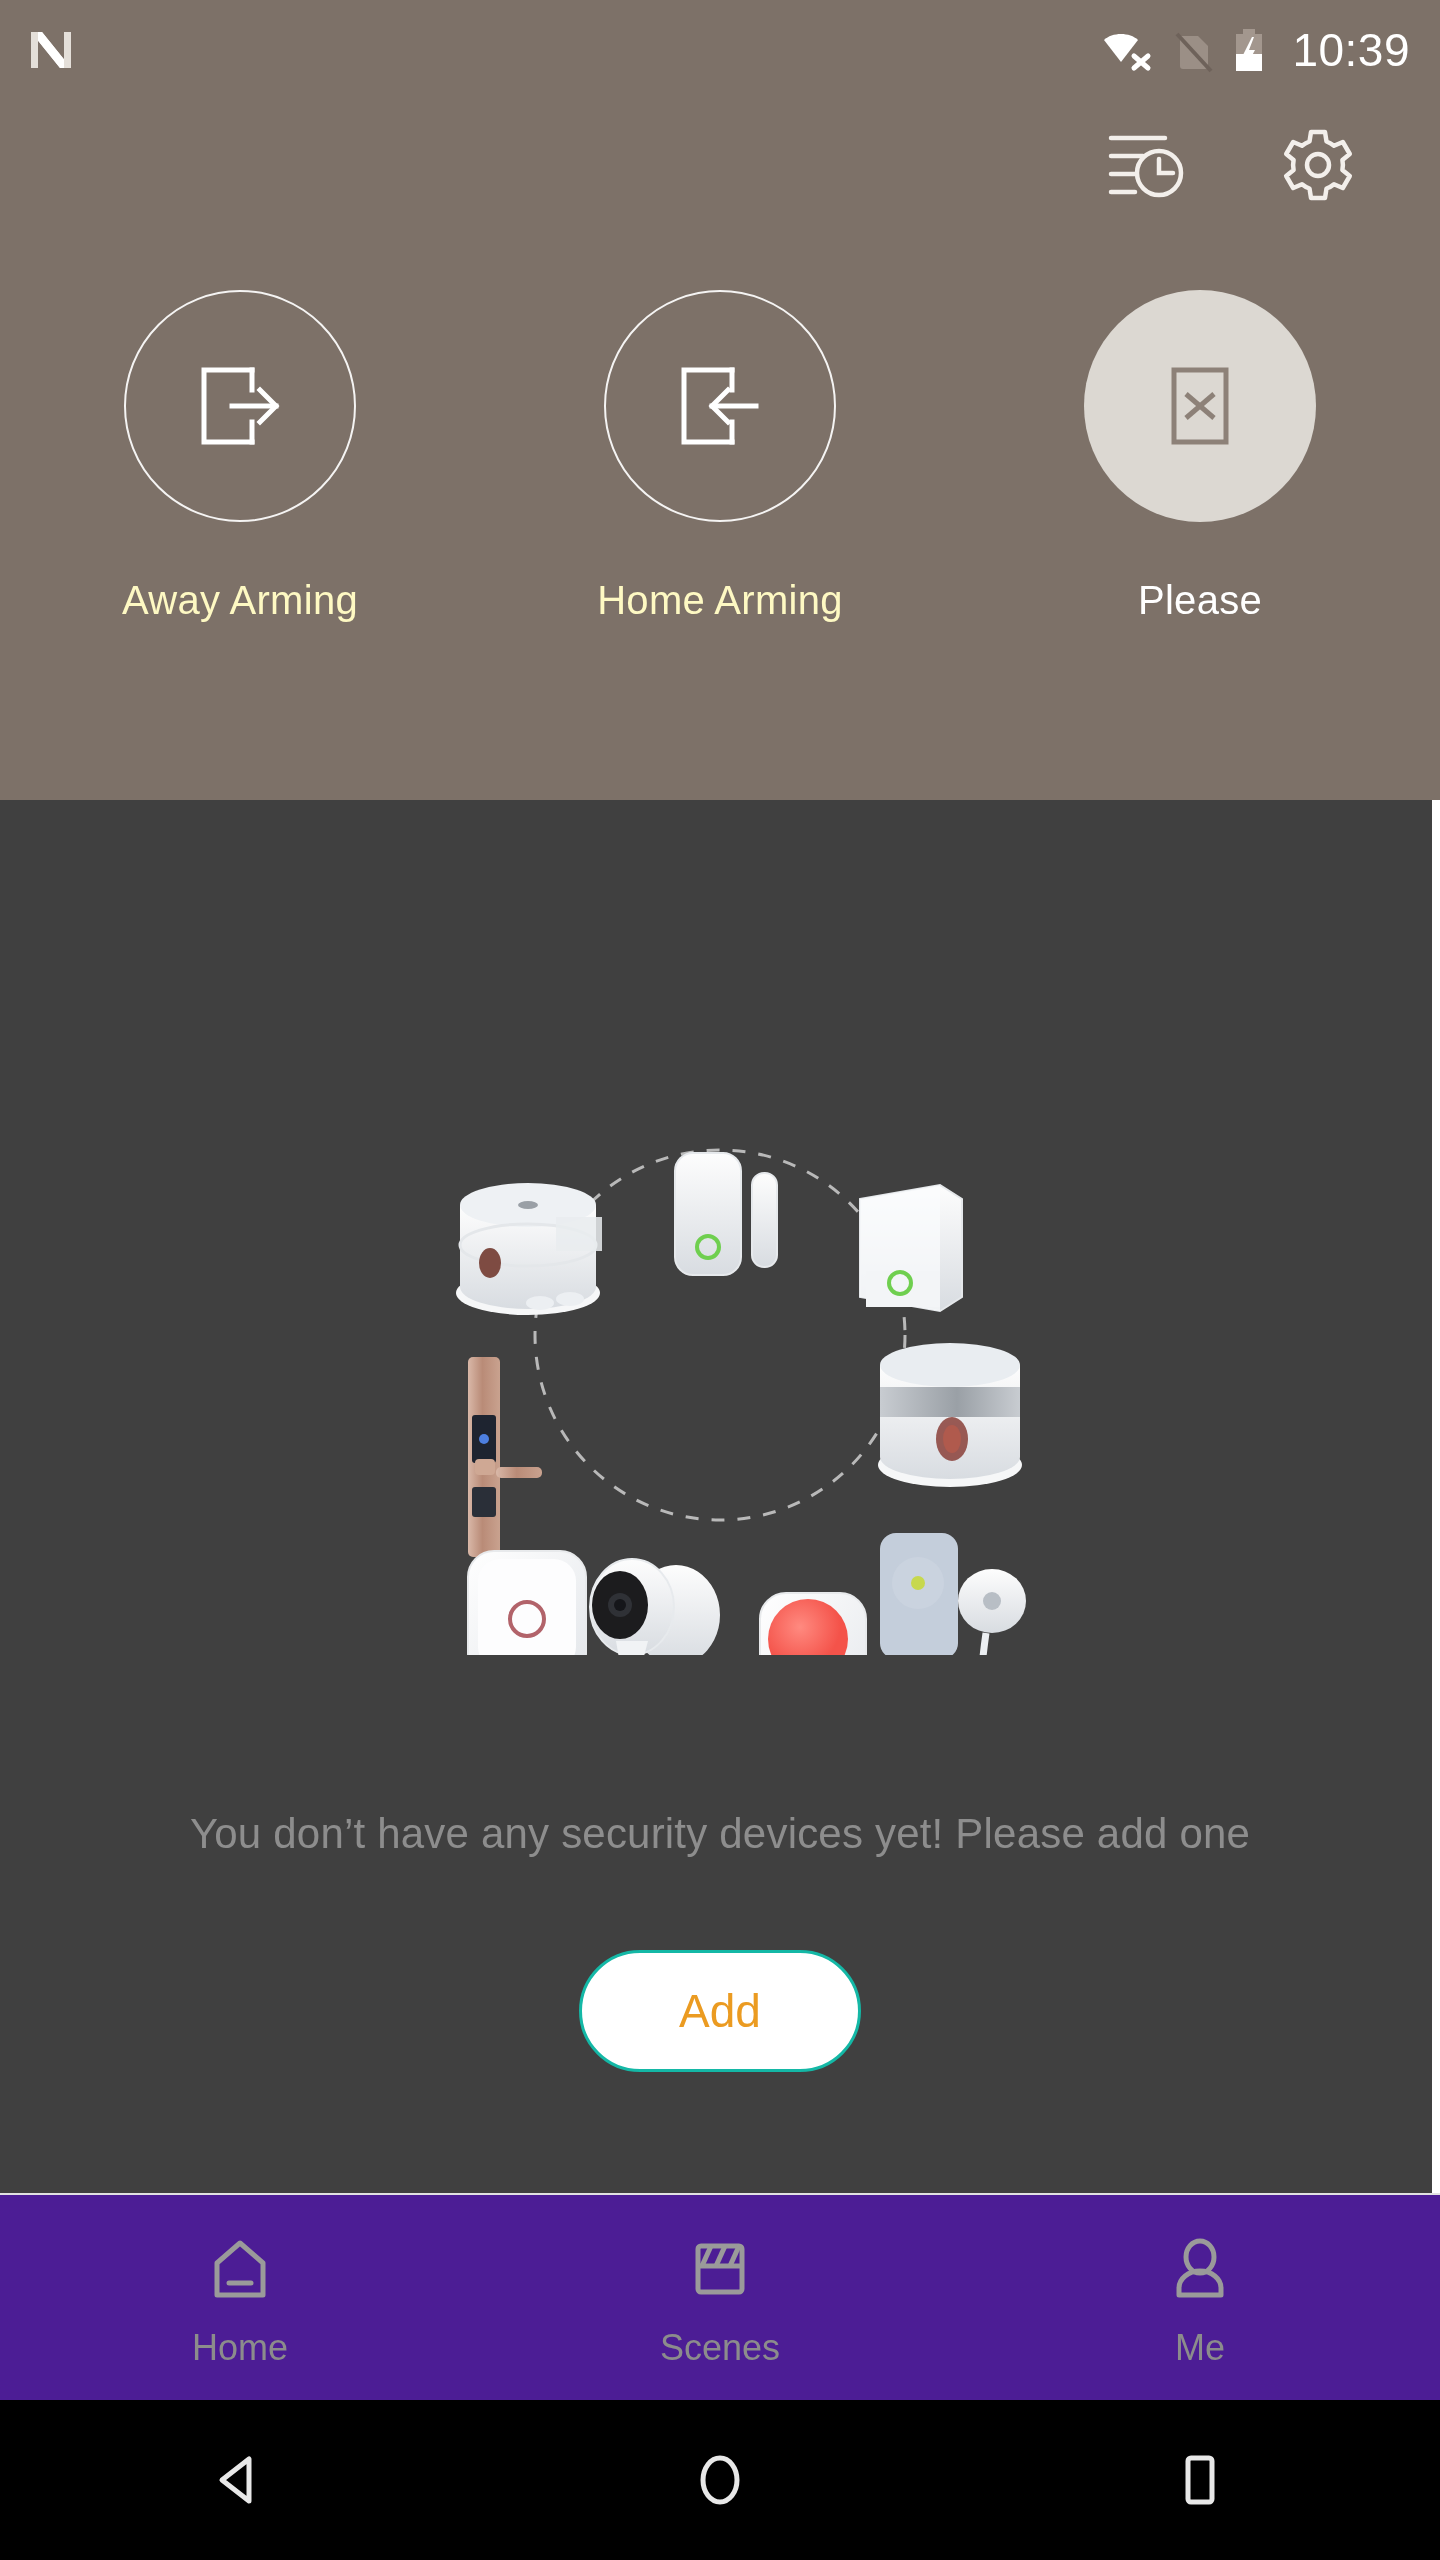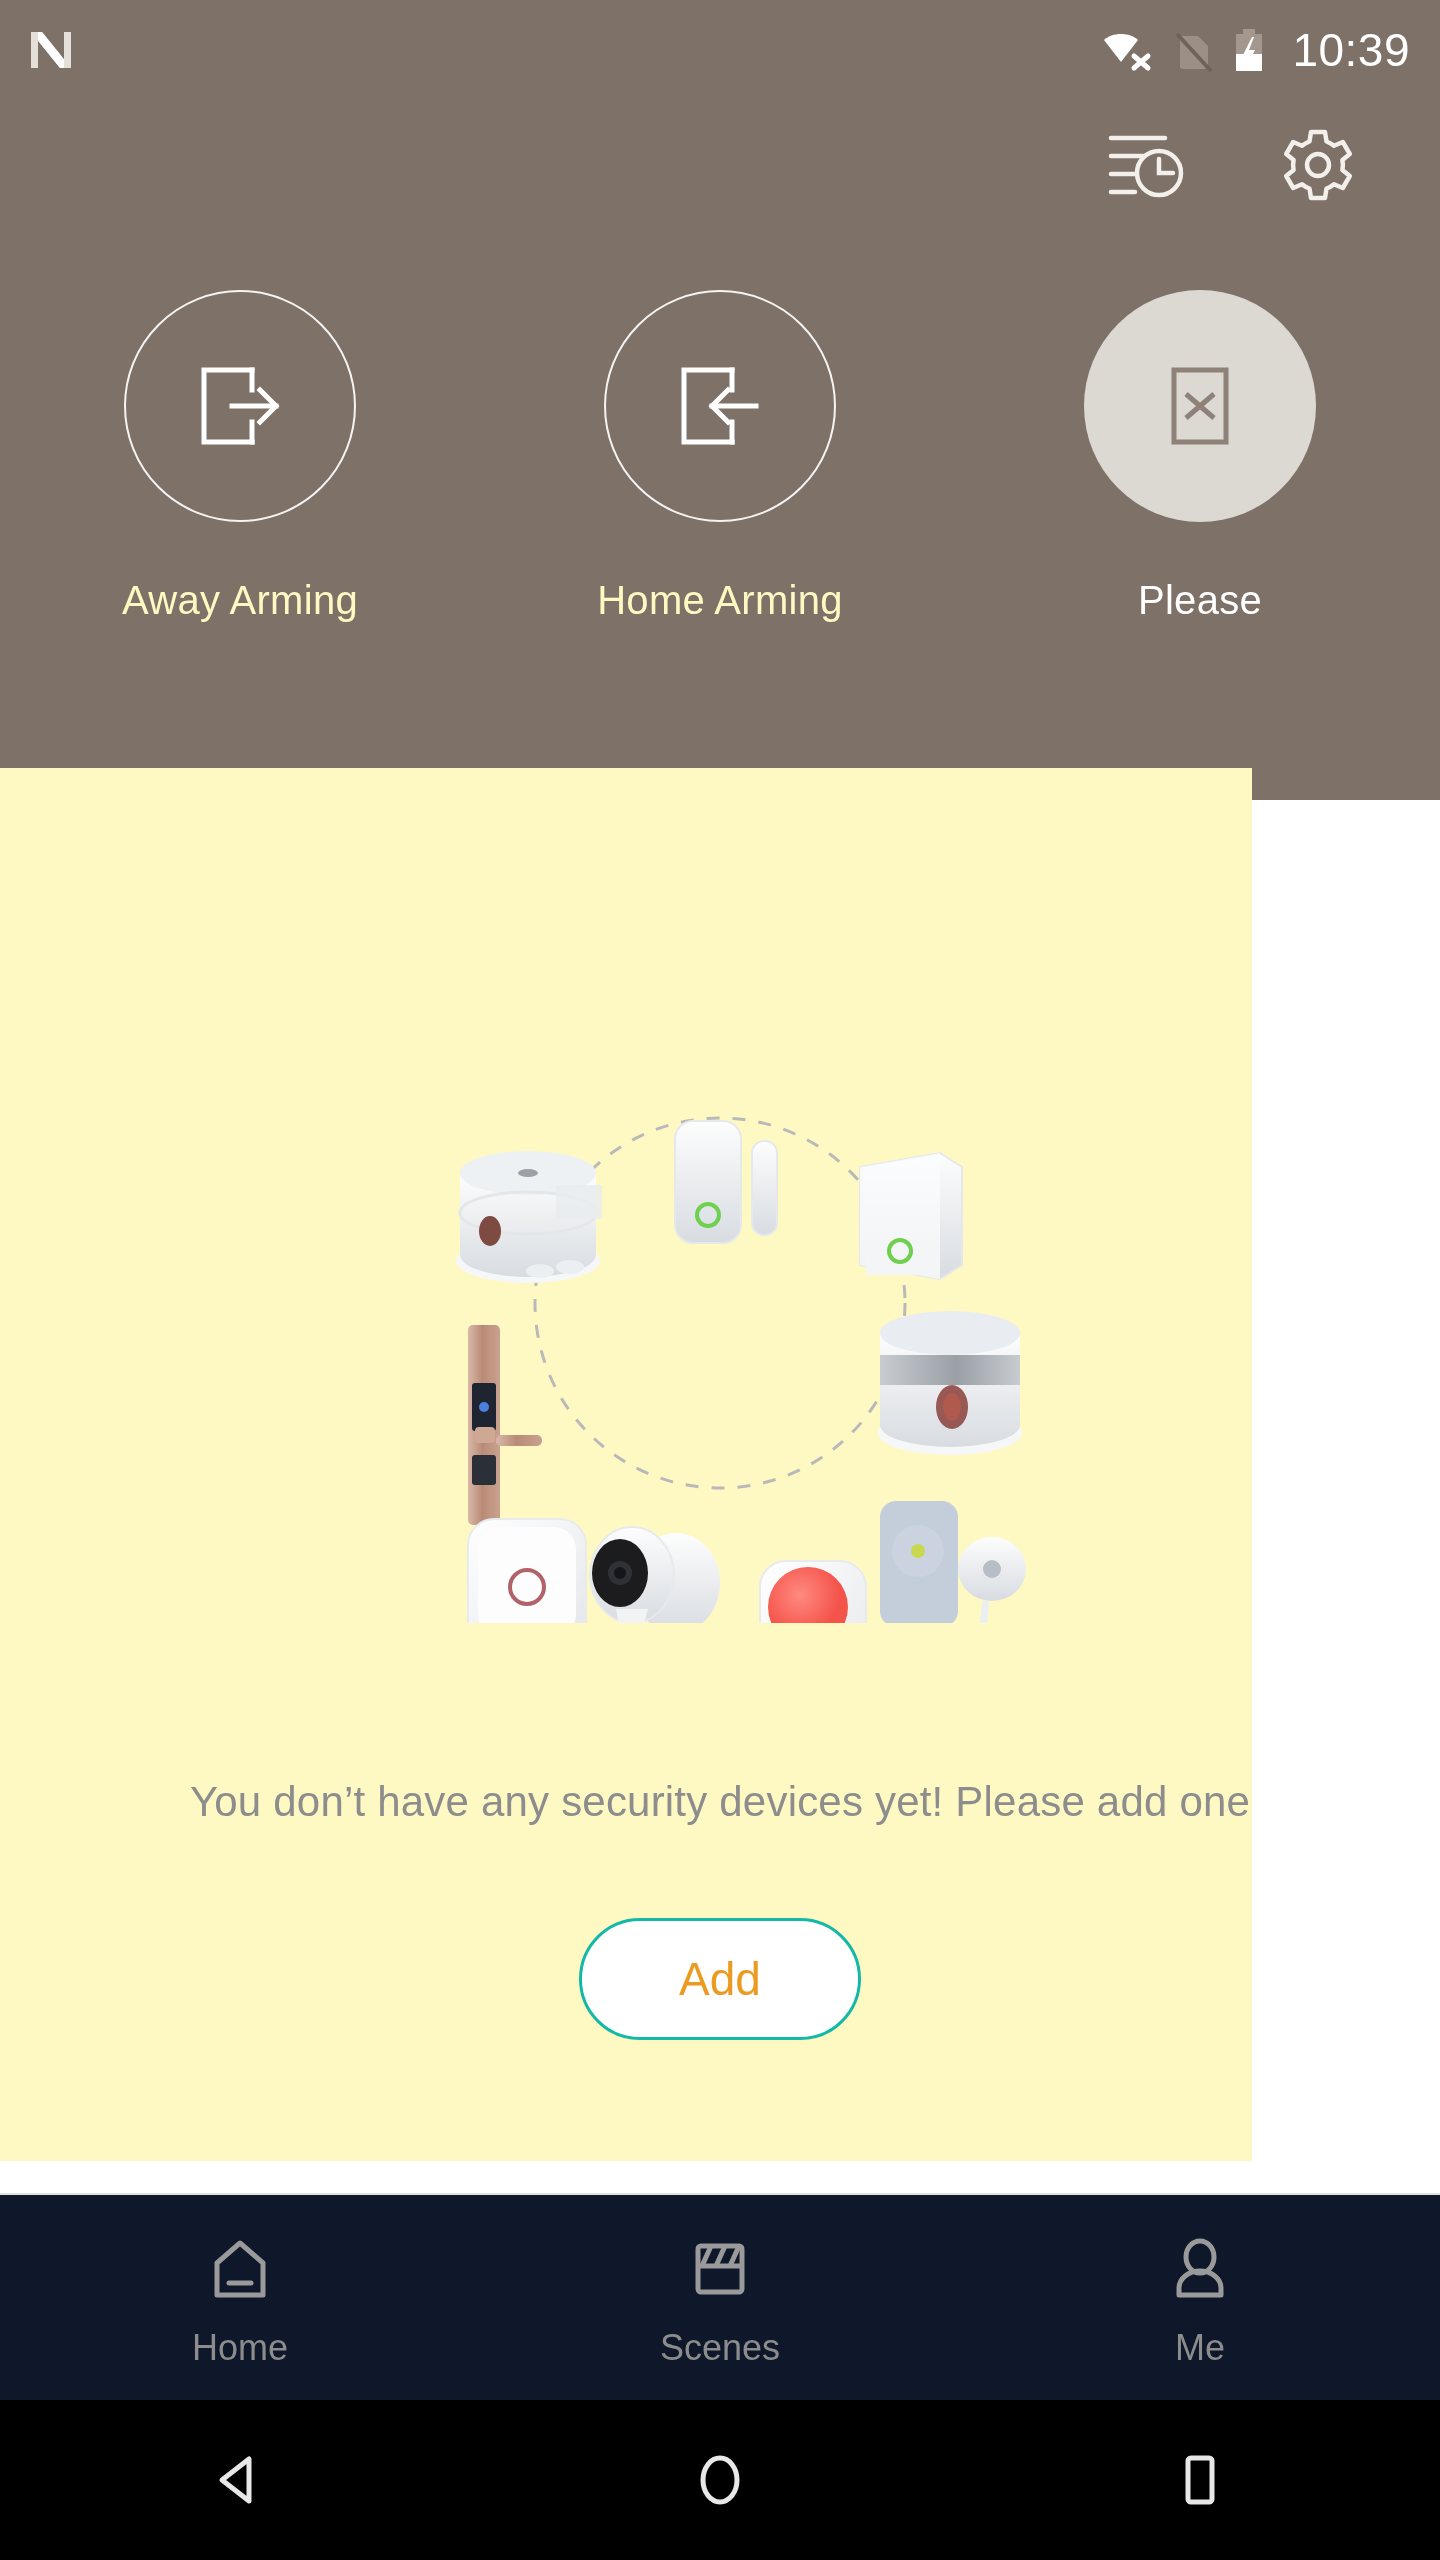--- a/index.html
+++ b/index.html
@@ -55,22 +55,22 @@
     border:none; background:#dcd8d2;
   }
   .arm-label{
     margin-top:56px; font-size:40px; letter-spacing:0.3px;
     color:#fef9c3;
   }
   .arm-label.active{ color:#ffffff; }
 
   
   .body-area{
-    position:absolute; left:0; top:768px; width:1252px; height:1393px;
-    background:#fef9c3;
+    position:absolute; left:0; top:800px; width:1432px; height:1393px;
+    background:#404040;
   }
   .illus-wrap{
     position:absolute; left:0; top:225px; width:1440px; height:640px;
     display:flex; align-items:center; justify-content:center;
   }
   .empty-text{
     position:absolute; left:0; top:1010px; width:1440px;
     text-align:center; font-size:42px; color:#8d8d8d; letter-spacing:0.2px;
   }
   .add-wrap{
@@ -80,21 +80,21 @@
   .add-btn{
     width:282px; height:122px; border-radius:61px;
     border:3px solid #14b8a6; background:#ffffff;
     color:#eb9b21; font-size:46px; font-family:"Liberation Sans", sans-serif;
     display:flex; align-items:center; justify-content:center; cursor:pointer;
   }
 
   
   .bottom-nav{
     position:absolute; left:0; top:2193px; width:1440px; height:207px;
-    background:#0f172a; border-top:2px solid #e2e2e2;
+    background:#4c1d95; border-top:2px solid #e2e2e2;
     display:flex;
   }
   .nav-item{
     flex:1; display:flex; flex-direction:column; align-items:center;
     justify-content:center; gap:22px; cursor:pointer; padding-top:6px;
   }
   .nav-label{ font-size:36px; color:#8c8c8c; }
   .nav-label.active{ color:#eb9b21; }
 
   

